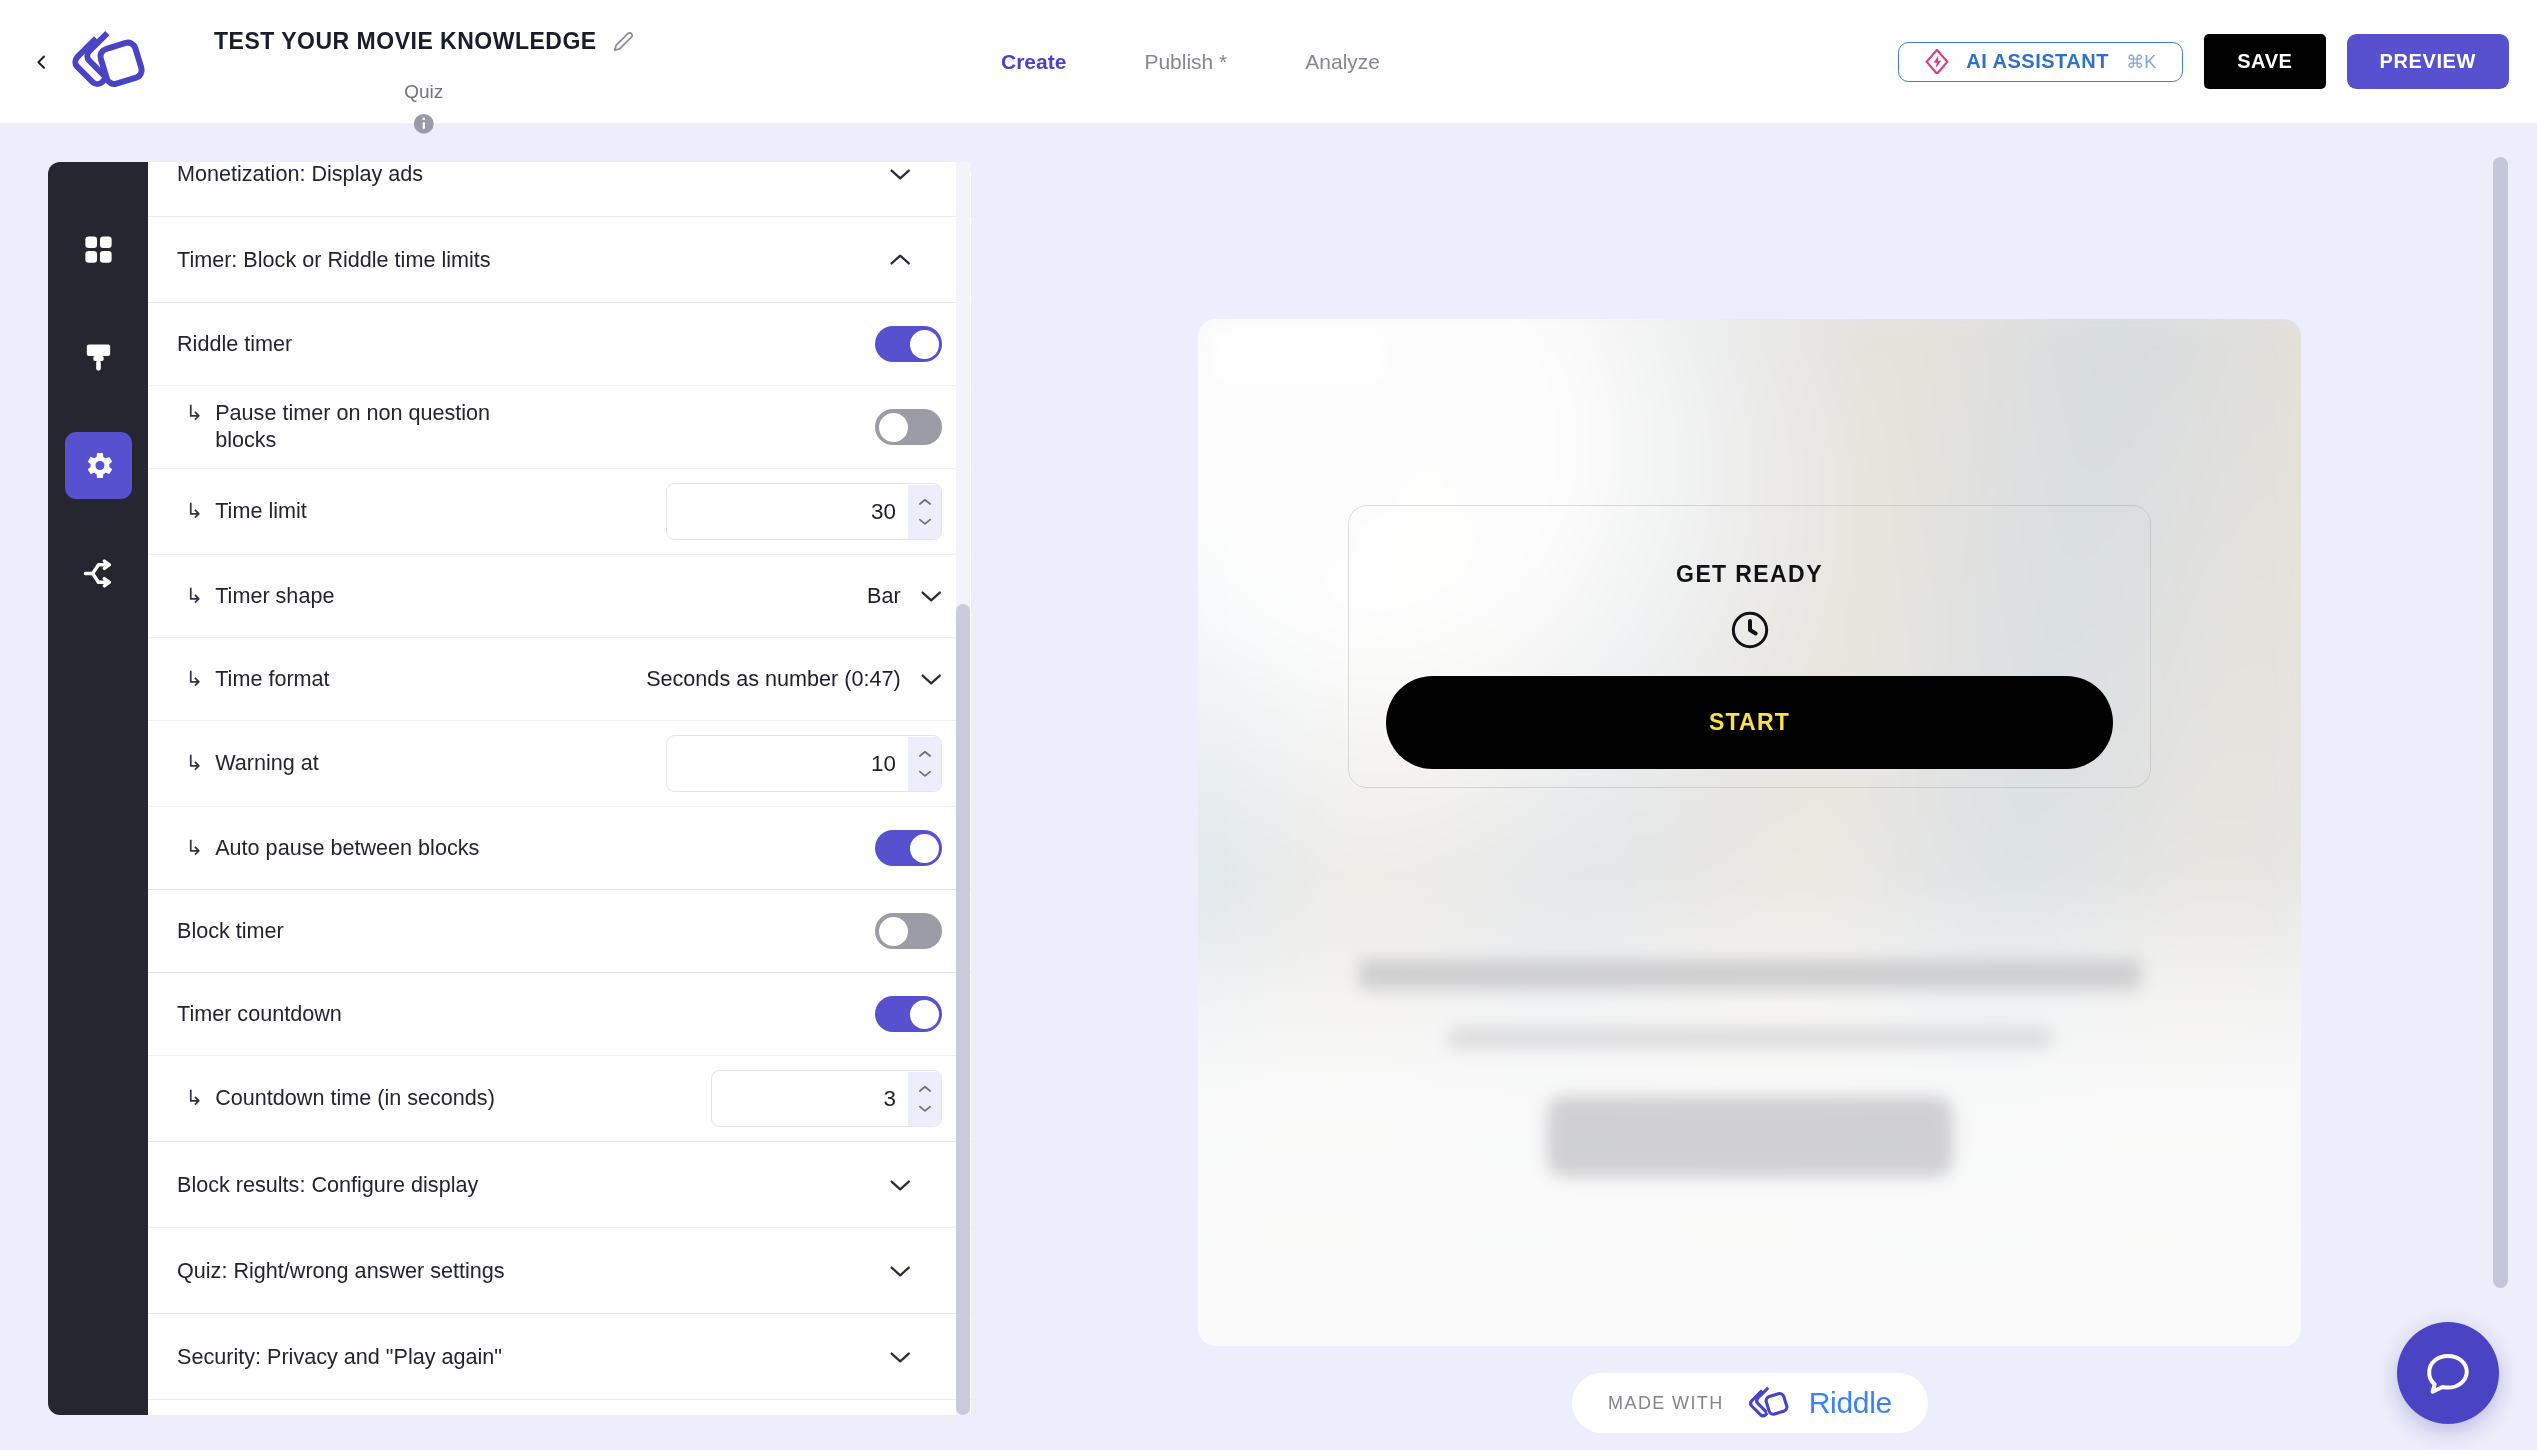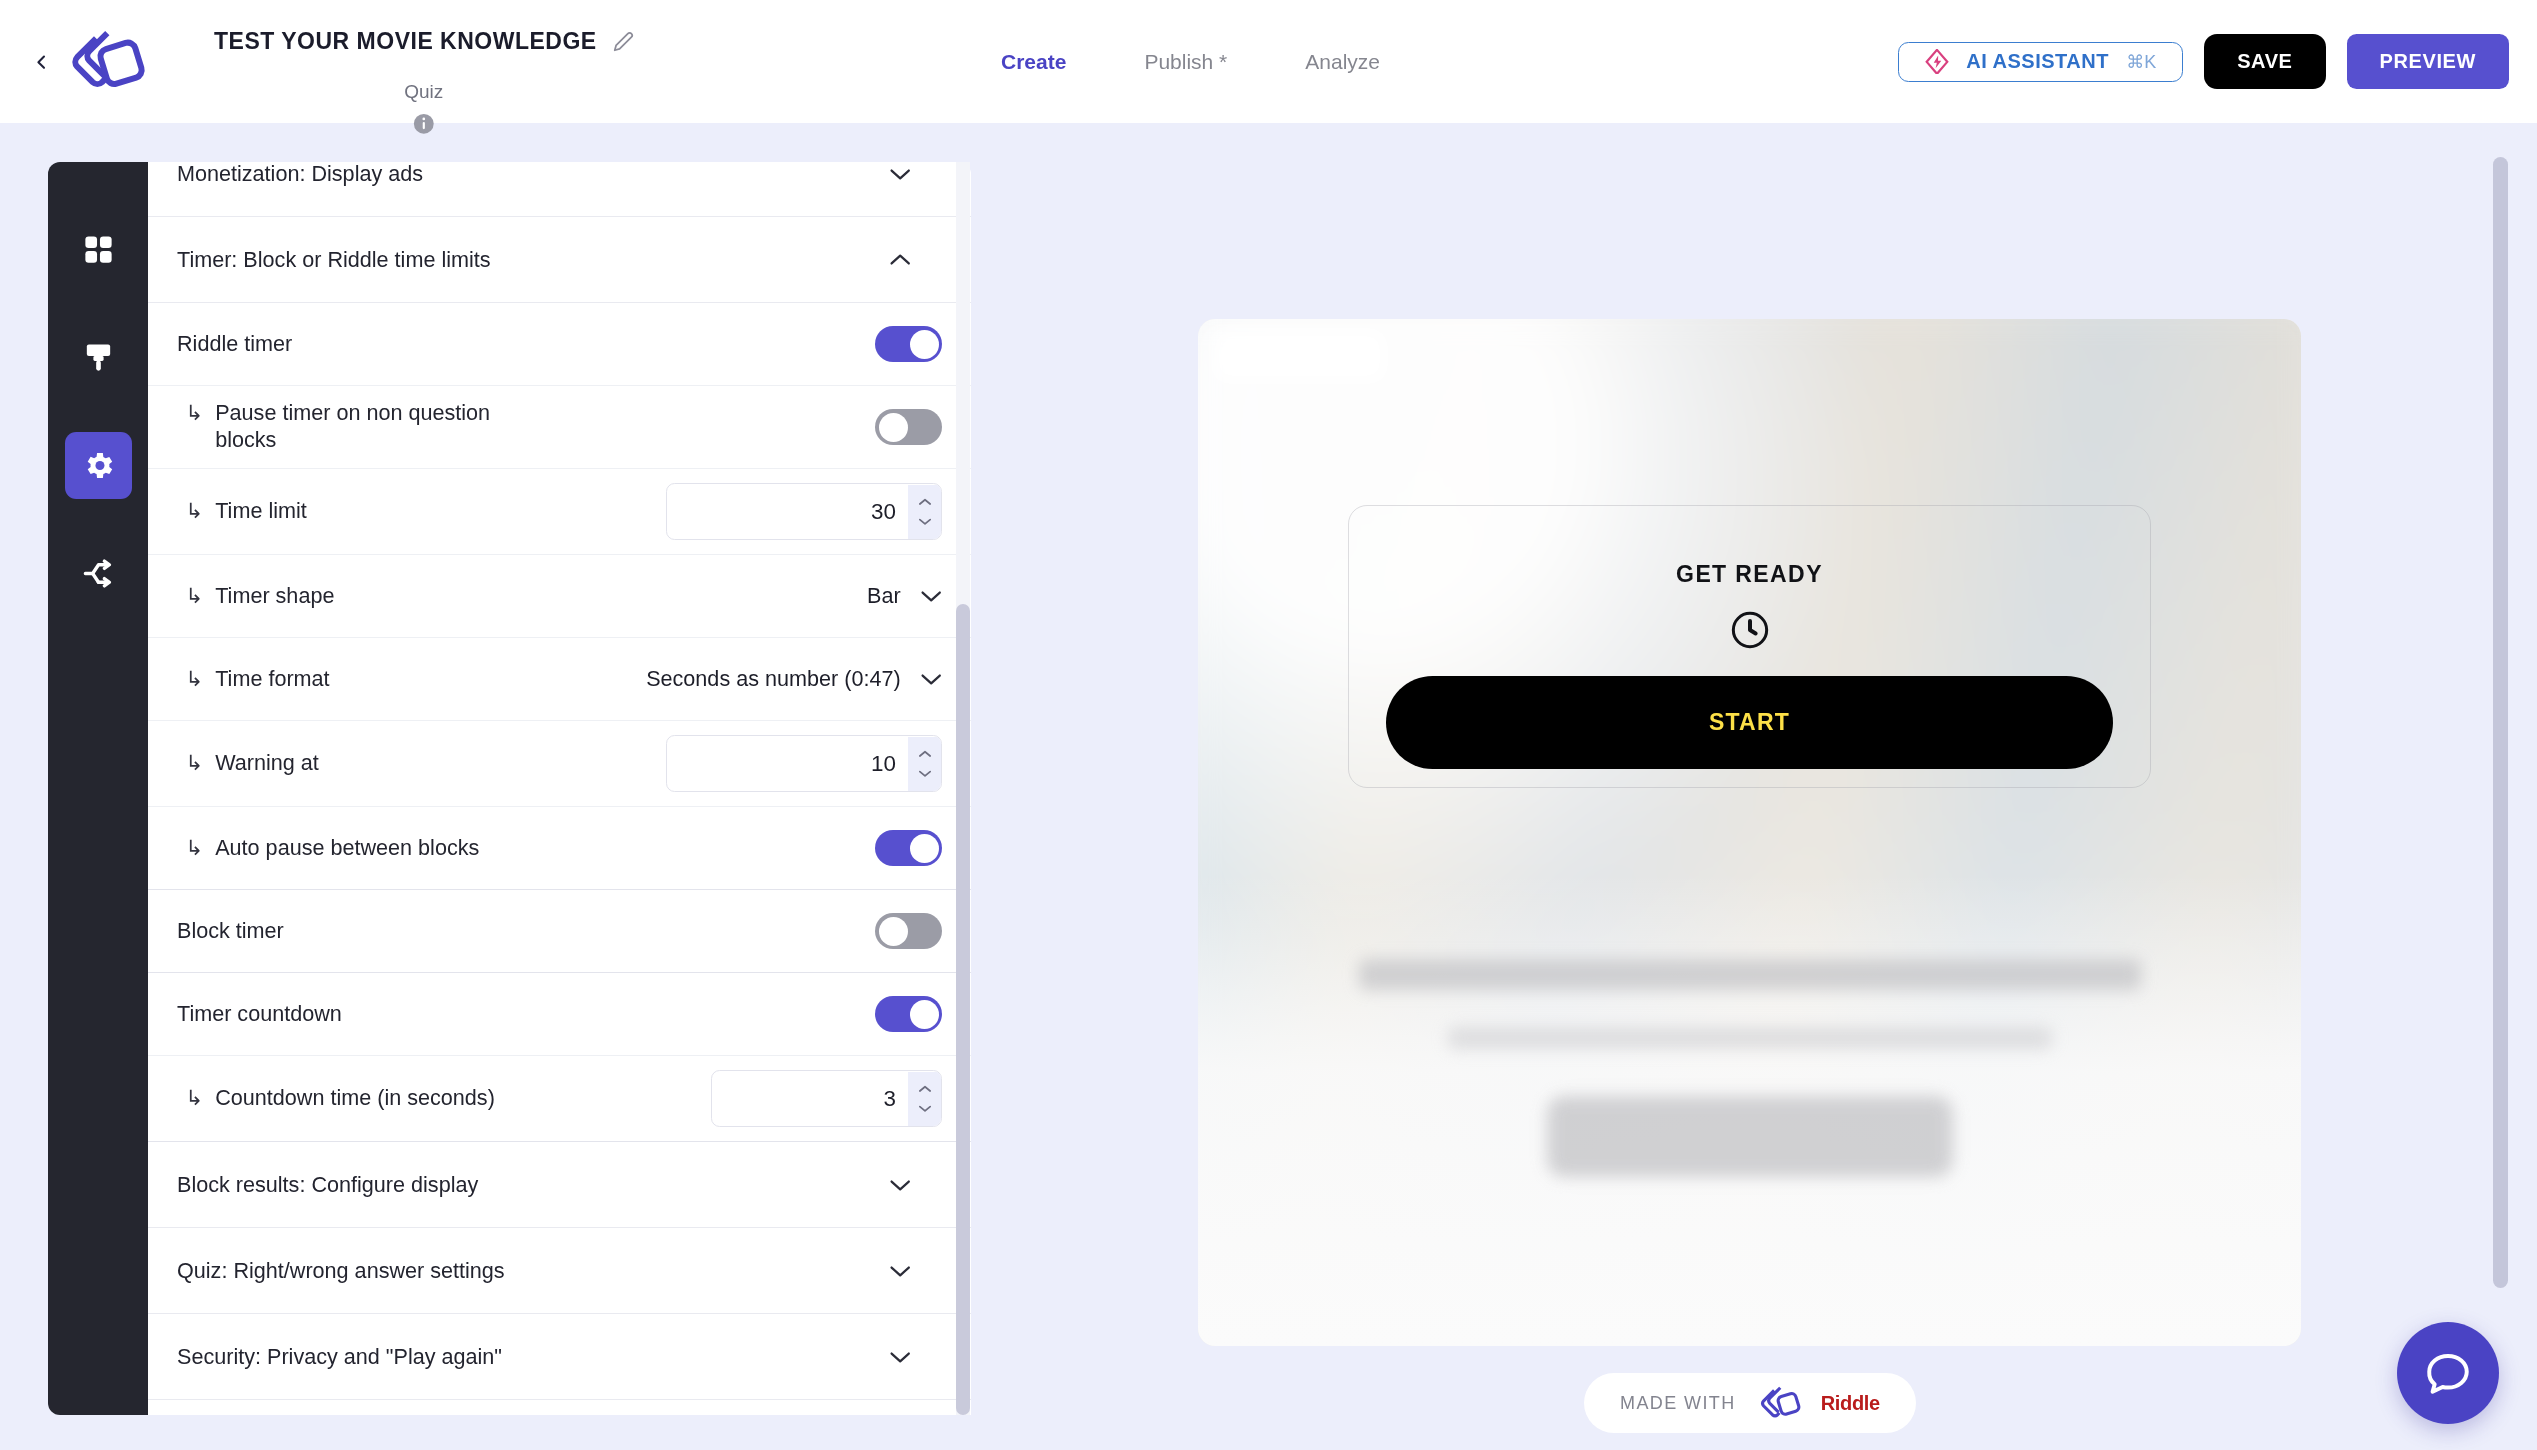--- a/index.html
+++ b/index.html
@@ -56,21 +56,21 @@
   .ai-btn {
     display: flex; align-items: center; gap: 17.3px;
     height: 40px; padding: 0 26px;
     border: 1.7px solid #3b7ed0; border-radius: 10.4px;
     background: #fff; cursor: pointer;
   }
   .ai-spark { width: 24px; height: 26px; flex: none; }
   .ai-label { font-size: 20px; font-weight: 700; color: #2f70c9; letter-spacing: 0.5px; }
   .ai-kbd { font-size: 18px; color: #7fa6d8; }
   .btn-save {
-    height: 55px; padding: 0 33px; border-radius: 13px;
+    height: 55px; padding: 0 33px; border-radius: 5px;
     background: #000; color: #fff; font-size: 20px; font-weight: 700;
     letter-spacing: 0.6px; display: flex; align-items: center; cursor: pointer;
   }
   .btn-preview {
     height: 55px; padding: 0 33px; border-radius: 9.5px;
     background: #5750cf; color: #fff; font-size: 20px; font-weight: 700;
     letter-spacing: 0.6px; display: flex; align-items: center; cursor: pointer;
   }
 
   
@@ -237,21 +237,21 @@
     position: absolute; left: 463px; top: 1250px;
     width: 630px; display: flex; justify-content: center;
   }
   .made-pill {
     display: flex; align-items: center; gap: 19px;
     height: 60px; padding: 0 36px; border-radius: 30px;
     background: #fff;
   }
   .made-label { font-size: 18px; color: #83848f; letter-spacing: 1.4px; }
   .made-logo { width: 47px; height: 35px; }
-  .made-name { font-size: 20px; font-weight: 700; color: #b91c1c; letter-spacing: -0.3px; }
+  .made-name { font-size: 30px; font-weight: 400; color: #3b82f6; letter-spacing: -0.3px; }
 
   
   .page-sb-thumb {
     position: absolute; right: 29px; top: 157px;
     width: 15.5px; height: 1131px; background: #c4c6da;
     border-radius: 7.8px; z-index: 20; cursor: pointer;
   }
 
   
   .chat-fab {

